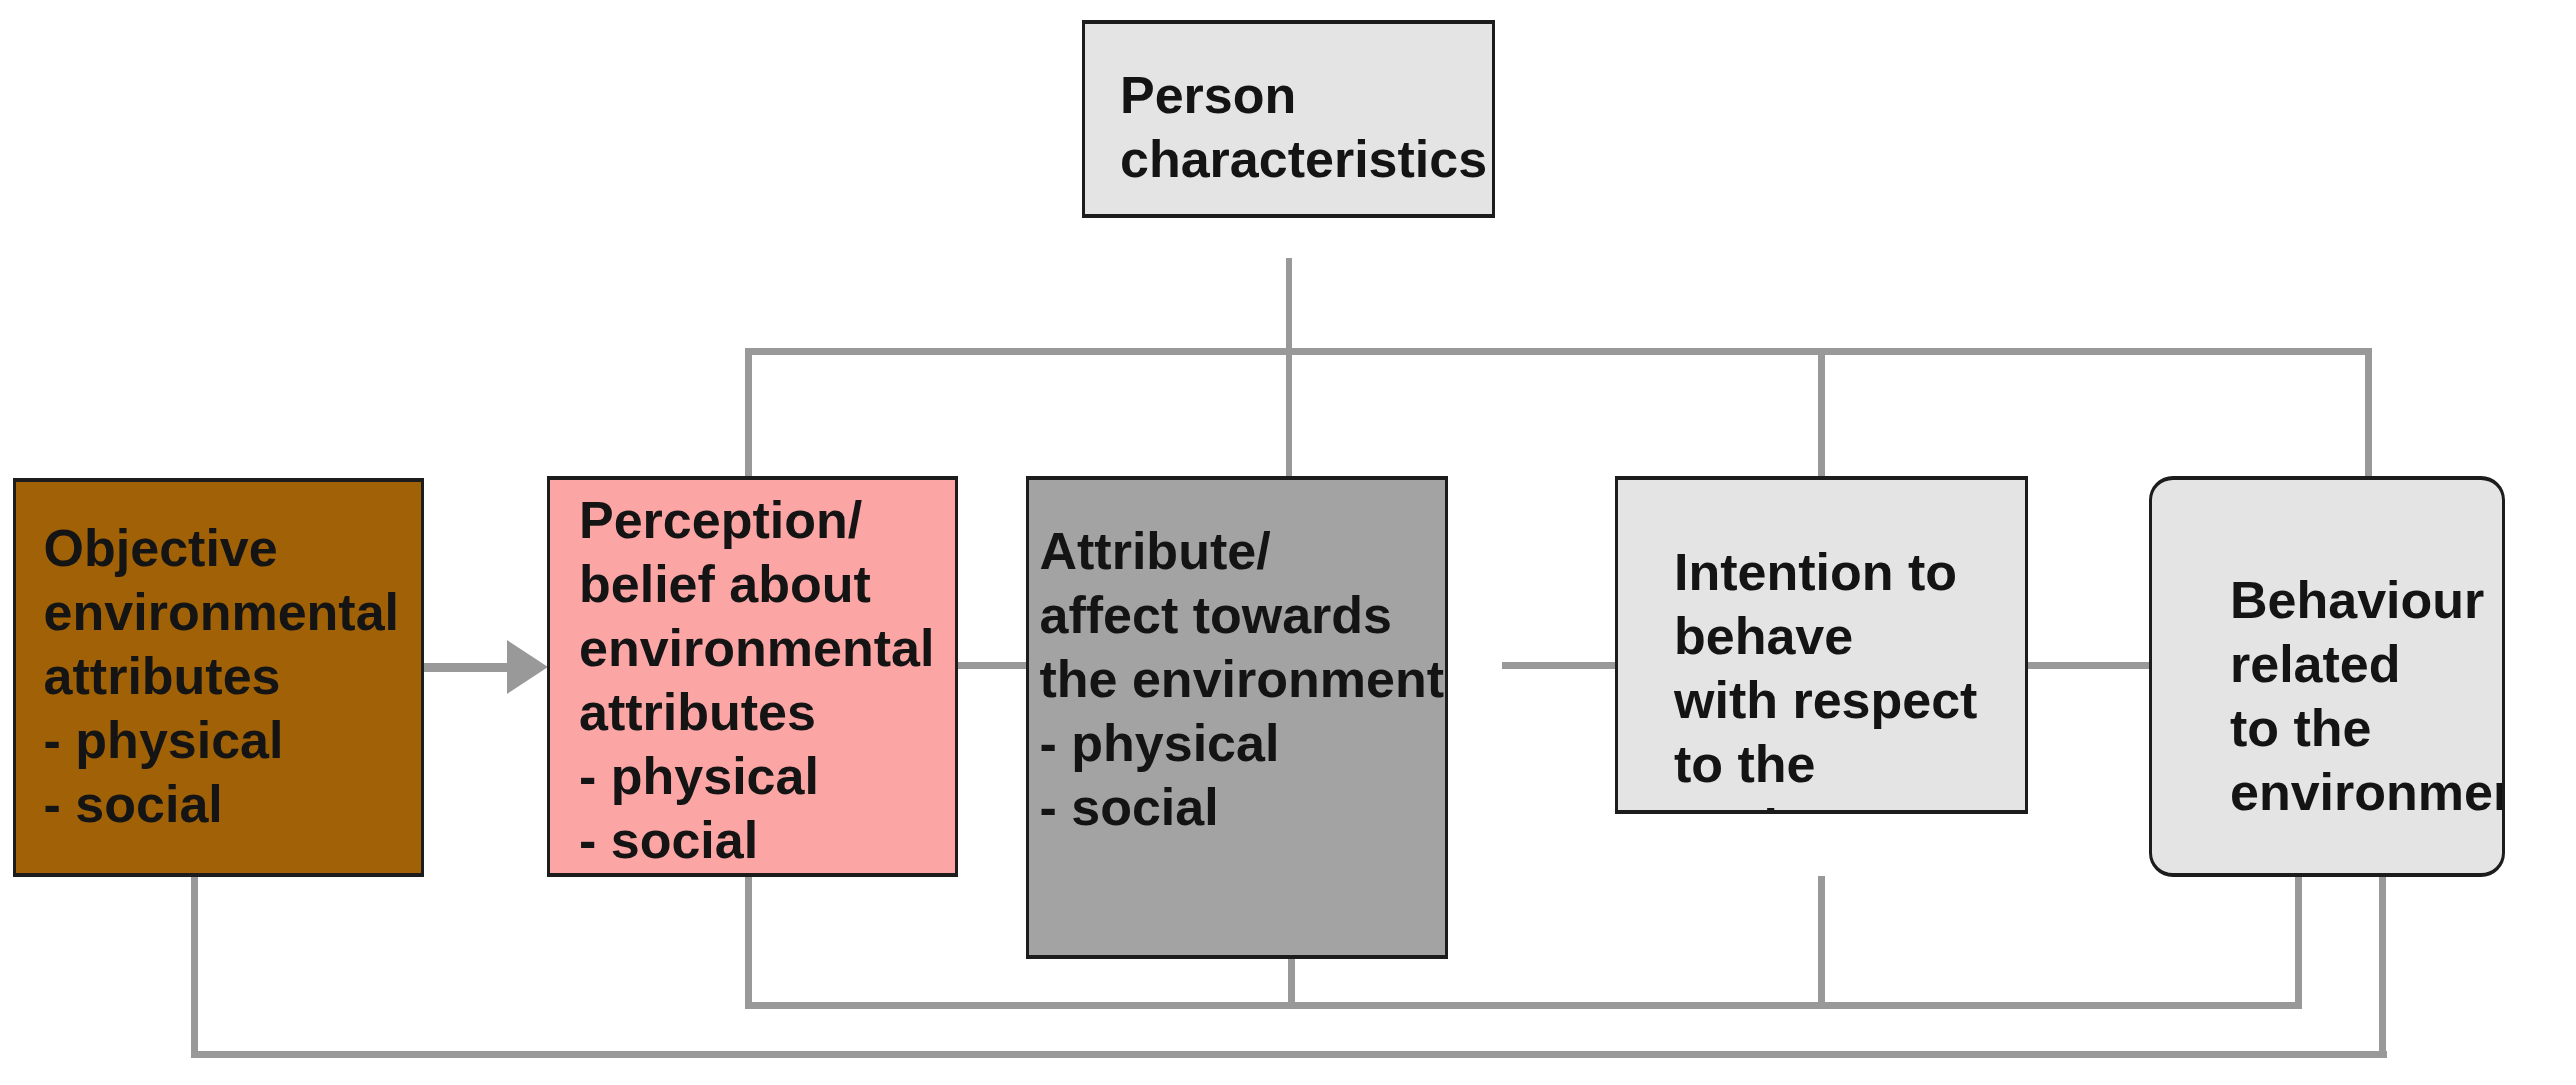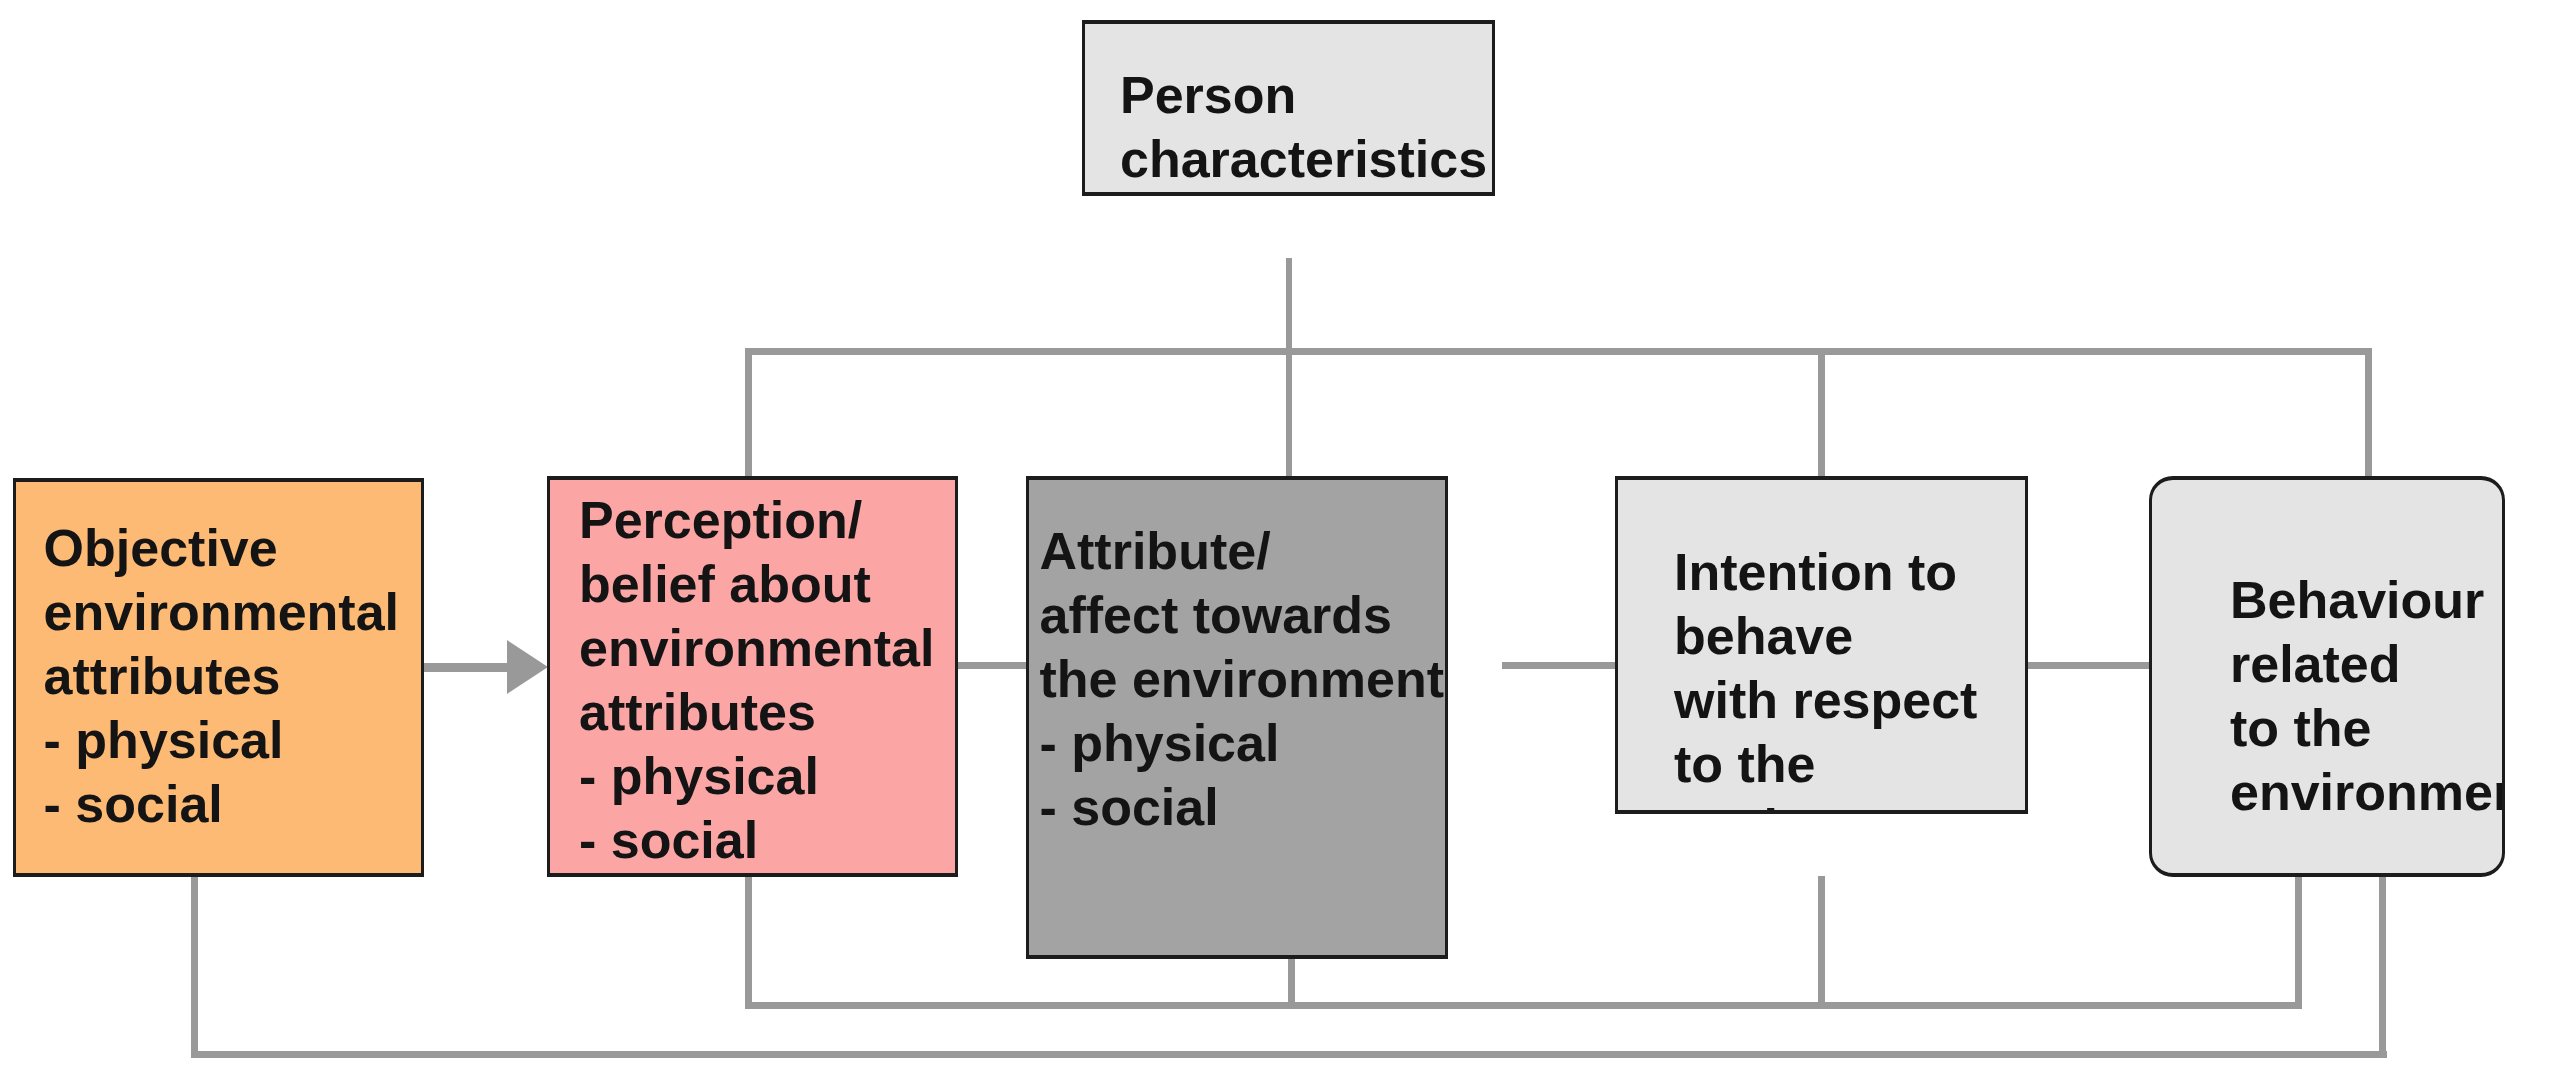--- a/index.html
+++ b/index.html
@@ -61,25 +61,25 @@
       <div class="seg" style="left: 1288px; top: 876px; width: 7px; height: 130px; background: rgb(153, 153, 153);"></div>
       <div class="seg" style="left: 1818px; top: 876px; width: 7px; height: 130px; background: rgb(153, 153, 153);"></div>
       <div class="seg" style="left: 745px; top: 1002px; width: 1557px; height: 7px; background: rgb(153, 153, 153);"></div>
       <div class="seg" style="left: 2295px; top: 876px; width: 7px; height: 133px; background: rgb(153, 153, 153);"></div>
       <div class="seg" style="left: 191px; top: 876px; width: 7px; height: 179px; background: rgb(153, 153, 153);"></div>
       <div class="seg" style="left: 191px; top: 1051px; width: 2196px; height: 7px; background: rgb(153, 153, 153);"></div>
       <div class="seg" style="left: 2379px; top: 876px; width: 7px; height: 182px; background: rgb(153, 153, 153);"></div>
     </div>
   <div id="arrow-head" style="left: 507px; top: 640px; border-left-color: rgb(153, 153, 153);"></div>
   <div id="box-layer">
-      <div class="box" style="left: 1082px; top: 19.6px; width: 413px; height: 176px; background: rgb(228, 228, 228); border-color: rgb(28, 28, 28);">
+      <div class="box" style="left: 1082px; top: 19.6px; width: 413px; height: 198px; background: rgb(228, 228, 228); border-color: rgb(28, 28, 28);">
         <div class="box-label" style="padding-top: 39px; padding-left: 35px; color: rgb(20, 20, 20);">Person
 characteristics</div>
       </div>
-      <div class="box" style="left: 12.6px; top: 478px; width: 411px; height: 399px; background: #fdba74; border-color: rgb(28, 28, 28);">
+      <div class="box" style="left: 12.6px; top: 478px; width: 411px; height: 399px; background: #a16207; border-color: rgb(28, 28, 28);">
         <div class="box-label" style="padding-top: 34px; padding-left: 28px; color: rgb(20, 20, 20);">Objective
 environmental
 attributes
 - physical
 - social</div>
       </div>
       <div class="box" style="left: 547px; top: 476px; width: 411px; height: 401px; background: #fca5a5; border-color: rgb(28, 28, 28);">
         <div class="box-label" style="padding-top: 8.4px; padding-left: 29px; color: rgb(20, 20, 20);">Perception/
 belief about
 environmental

